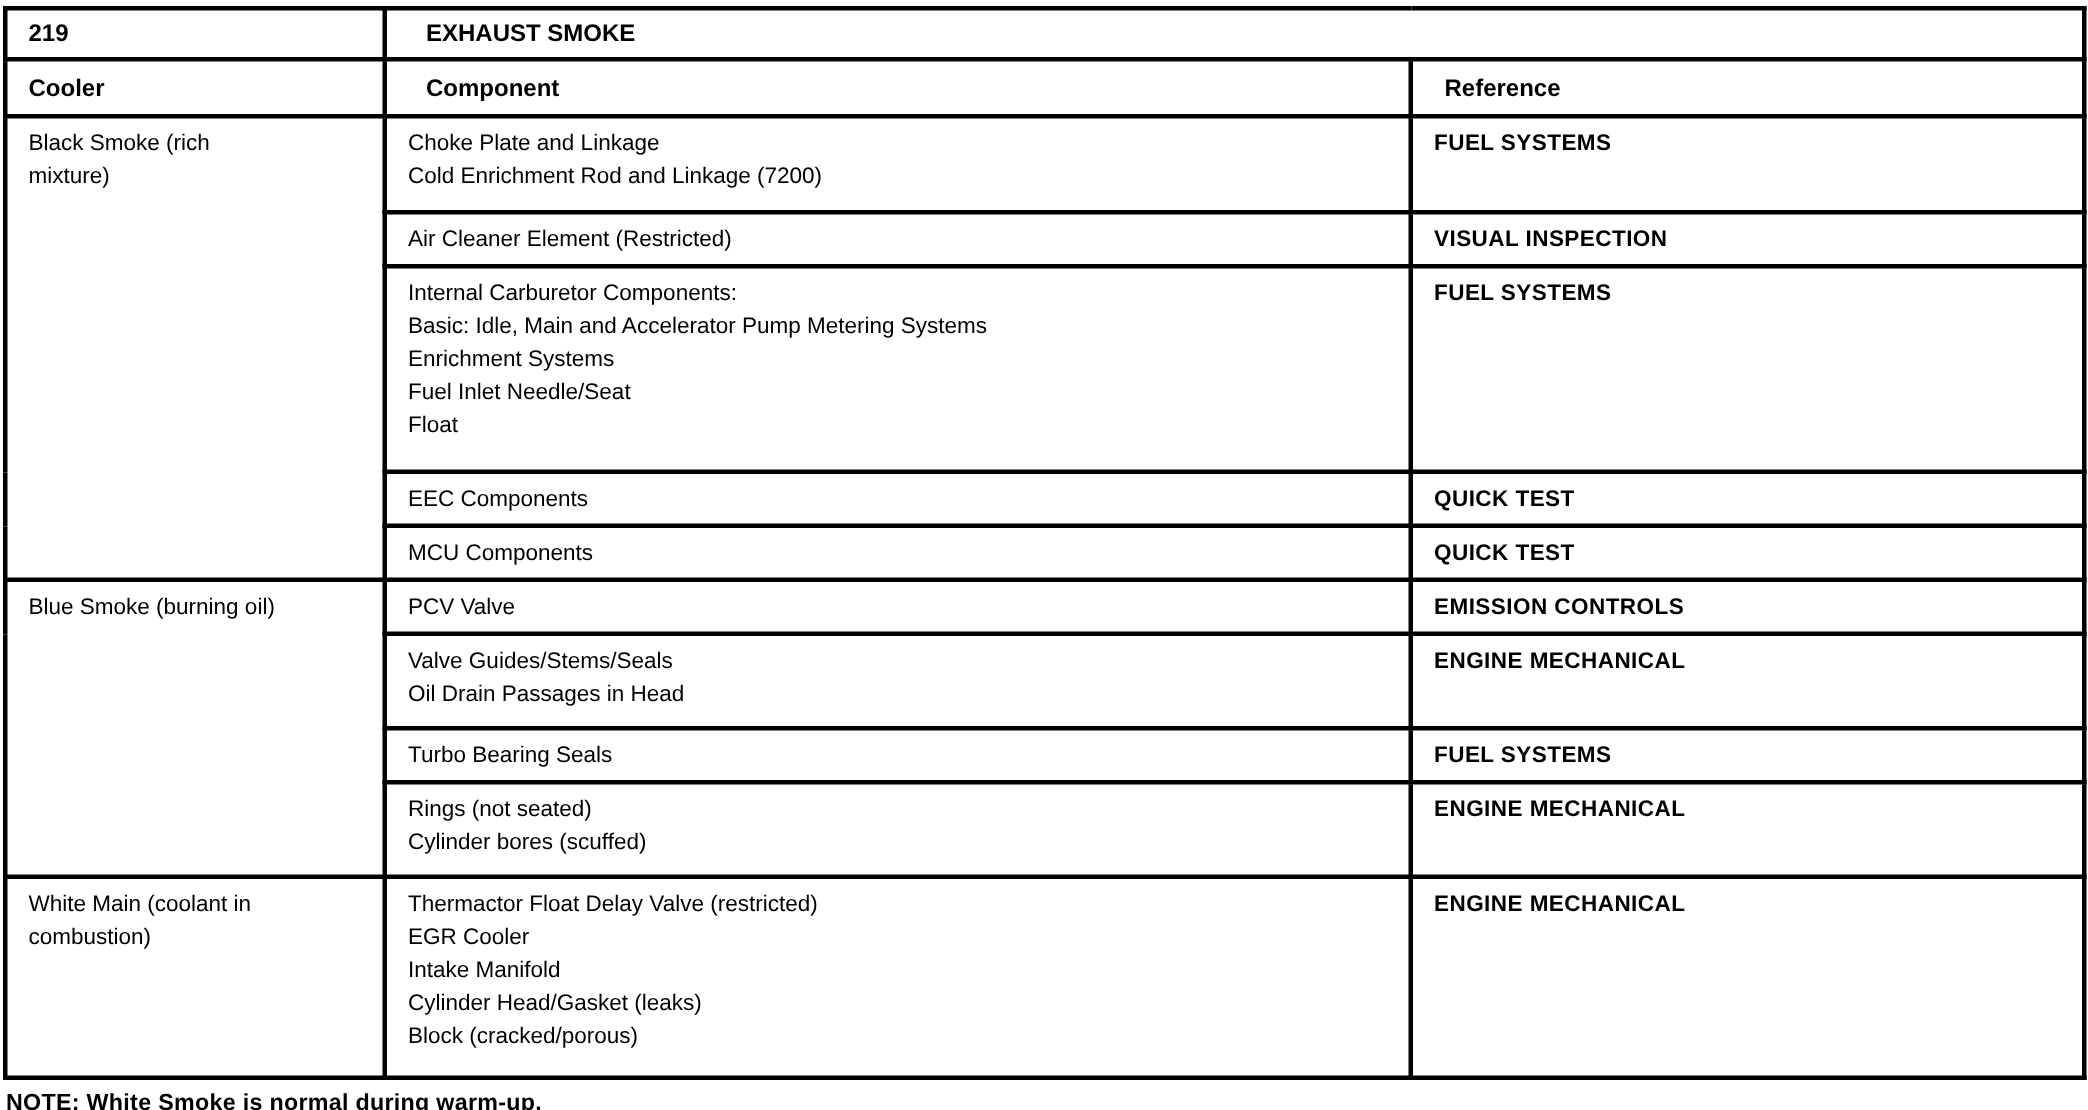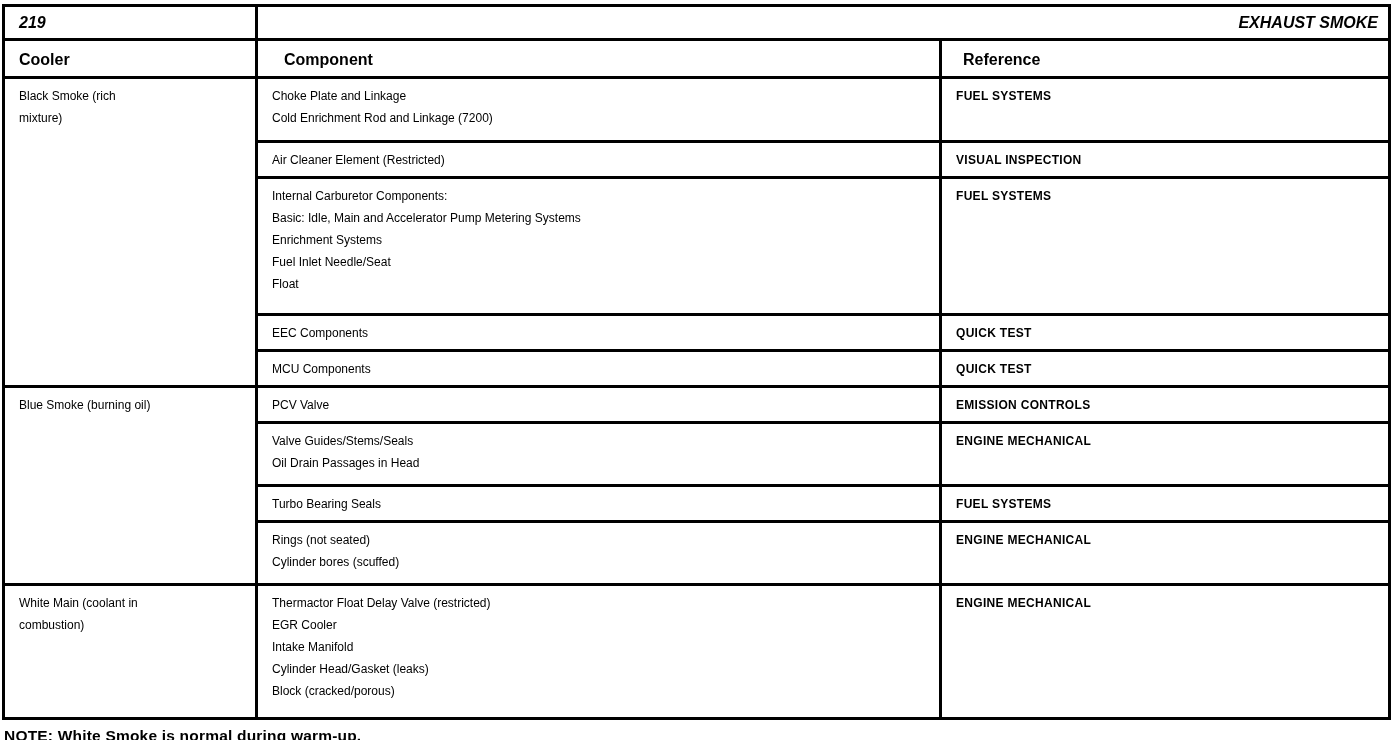--- a/index.html
+++ b/index.html
@@ -20,32 +20,31 @@
   table.diag {
     border-collapse: collapse;
     table-layout: fixed;
     width: 1386px;
   }
   table.diag td {
     border: 3px solid #000000;
     vertical-align: top;
     box-sizing: border-box;
     padding: 6px 10px 5px 14px;
-    font-size: 12px;
+    font-size: 15px;
     line-height: 22px;
   }
   
   tr.title-row td {
     font-weight: bold;
     font-size: 16px;
     padding-top: 5px;
     padding-bottom: 4px;
-    font-style: italic;
   }
-  tr.title-row td.title-cell { padding-left: 26px; text-align: right; }
+  tr.title-row td.title-cell { padding-left: 26px; }
   
   tr.head-row td {
     font-weight: bold;
     font-size: 16px;
     padding-top: 8px;
   }
   tr.head-row td.comp-h { padding-left: 26px; }
   tr.head-row td.ref-h  { padding-left: 21px; margin-left: 31px; }
   
   td.sym  { padding-left: 13px; padding-top: 8px; }

